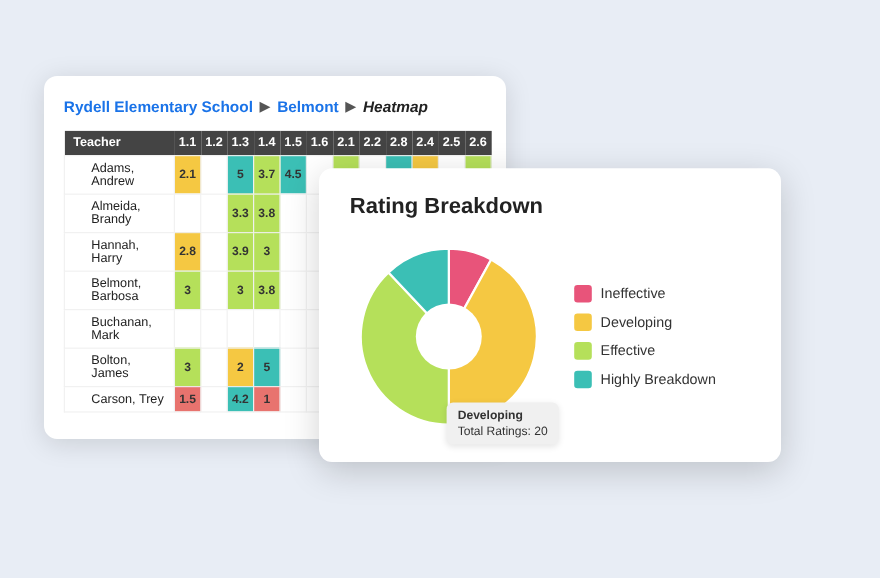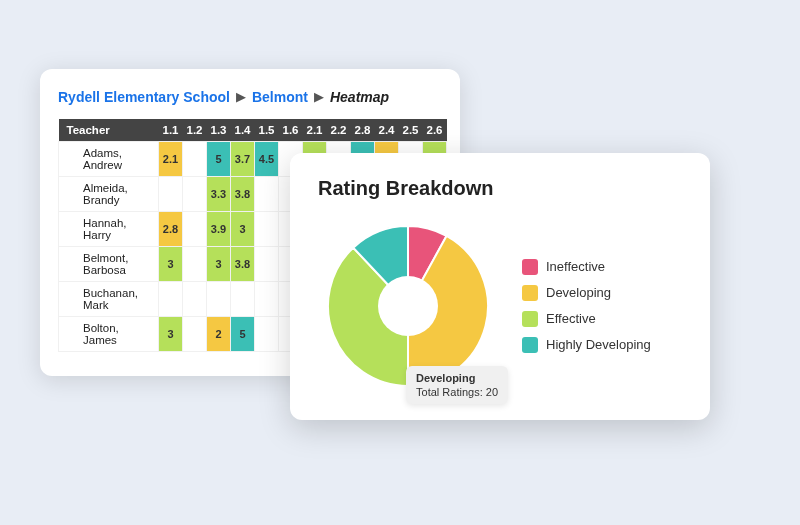--- a/index.html
+++ b/index.html
@@ -267,20 +267,35 @@
             <td style="background: rgb(255, 255, 255);"></td>
             <td style="background: rgb(255, 255, 255);"></td>
             <td style="background: rgb(255, 255, 255);"></td>
           </tr>
           <tr>
             <td>Bolton, James</td>
             <td style="background: rgb(181, 224, 90); color: rgb(51, 51, 51);">3</td>
             <td style="background: rgb(255, 255, 255);"></td>
             <td style="background: rgb(245, 200, 66); color: rgb(51, 51, 51);">2</td>
             <td style="background: rgb(59, 191, 181); color: rgb(51, 51, 51);">5</td>
+            <td style="background: rgb(255, 255, 255);"></td>
+            <td style="background: rgb(255, 255, 255);"></td>
+            <td style="background: rgb(255, 255, 255);"></td>
+            <td style="background: rgb(255, 255, 255);"></td>
+            <td style="background: rgb(255, 255, 255);"></td>
+            <td style="background: rgb(255, 255, 255);"></td>
+            <td style="background: rgb(255, 255, 255);"></td>
+            <td style="background: rgb(255, 255, 255);"></td>
+          </tr>
+          <tr>
+            <td>Carson, Trey</td>
+            <td style="background: rgb(232, 115, 110); color: rgb(51, 51, 51);">1.5</td>
+            <td style="background: rgb(255, 255, 255);"></td>
+            <td style="background: rgb(59, 191, 181); color: rgb(51, 51, 51);">4.2</td>
+            <td style="background: rgb(232, 115, 110); color: rgb(51, 51, 51);">1</td>
             <td style="background: rgb(255, 255, 255);"></td>
             <td style="background: rgb(255, 255, 255);"></td>
             <td style="background: rgb(255, 255, 255);"></td>
             <td style="background: rgb(255, 255, 255);"></td>
             <td style="background: rgb(255, 255, 255);"></td>
             <td style="background: rgb(255, 255, 255);"></td>
             <td style="background: rgb(255, 255, 255);"></td>
             <td style="background: rgb(255, 255, 255);"></td>
           </tr>
         </tbody>
@@ -312,19 +327,19 @@
           <div class="legend-item">
             <div class="legend-swatch" style="background: rgb(245, 200, 66);"></div>
             <span>Developing</span>
           </div>
           <div class="legend-item">
             <div class="legend-swatch" style="background: rgb(181, 224, 90);"></div>
             <span>Effective</span>
           </div>
           <div class="legend-item">
             <div class="legend-swatch" style="background: rgb(59, 191, 181);"></div>
-            <span>Highly Developing</span>
+            <span>Highly Breakdown</span>
           </div>
         </div>
     </div>
   </div>
 
 </div>
 
 </body></html>

